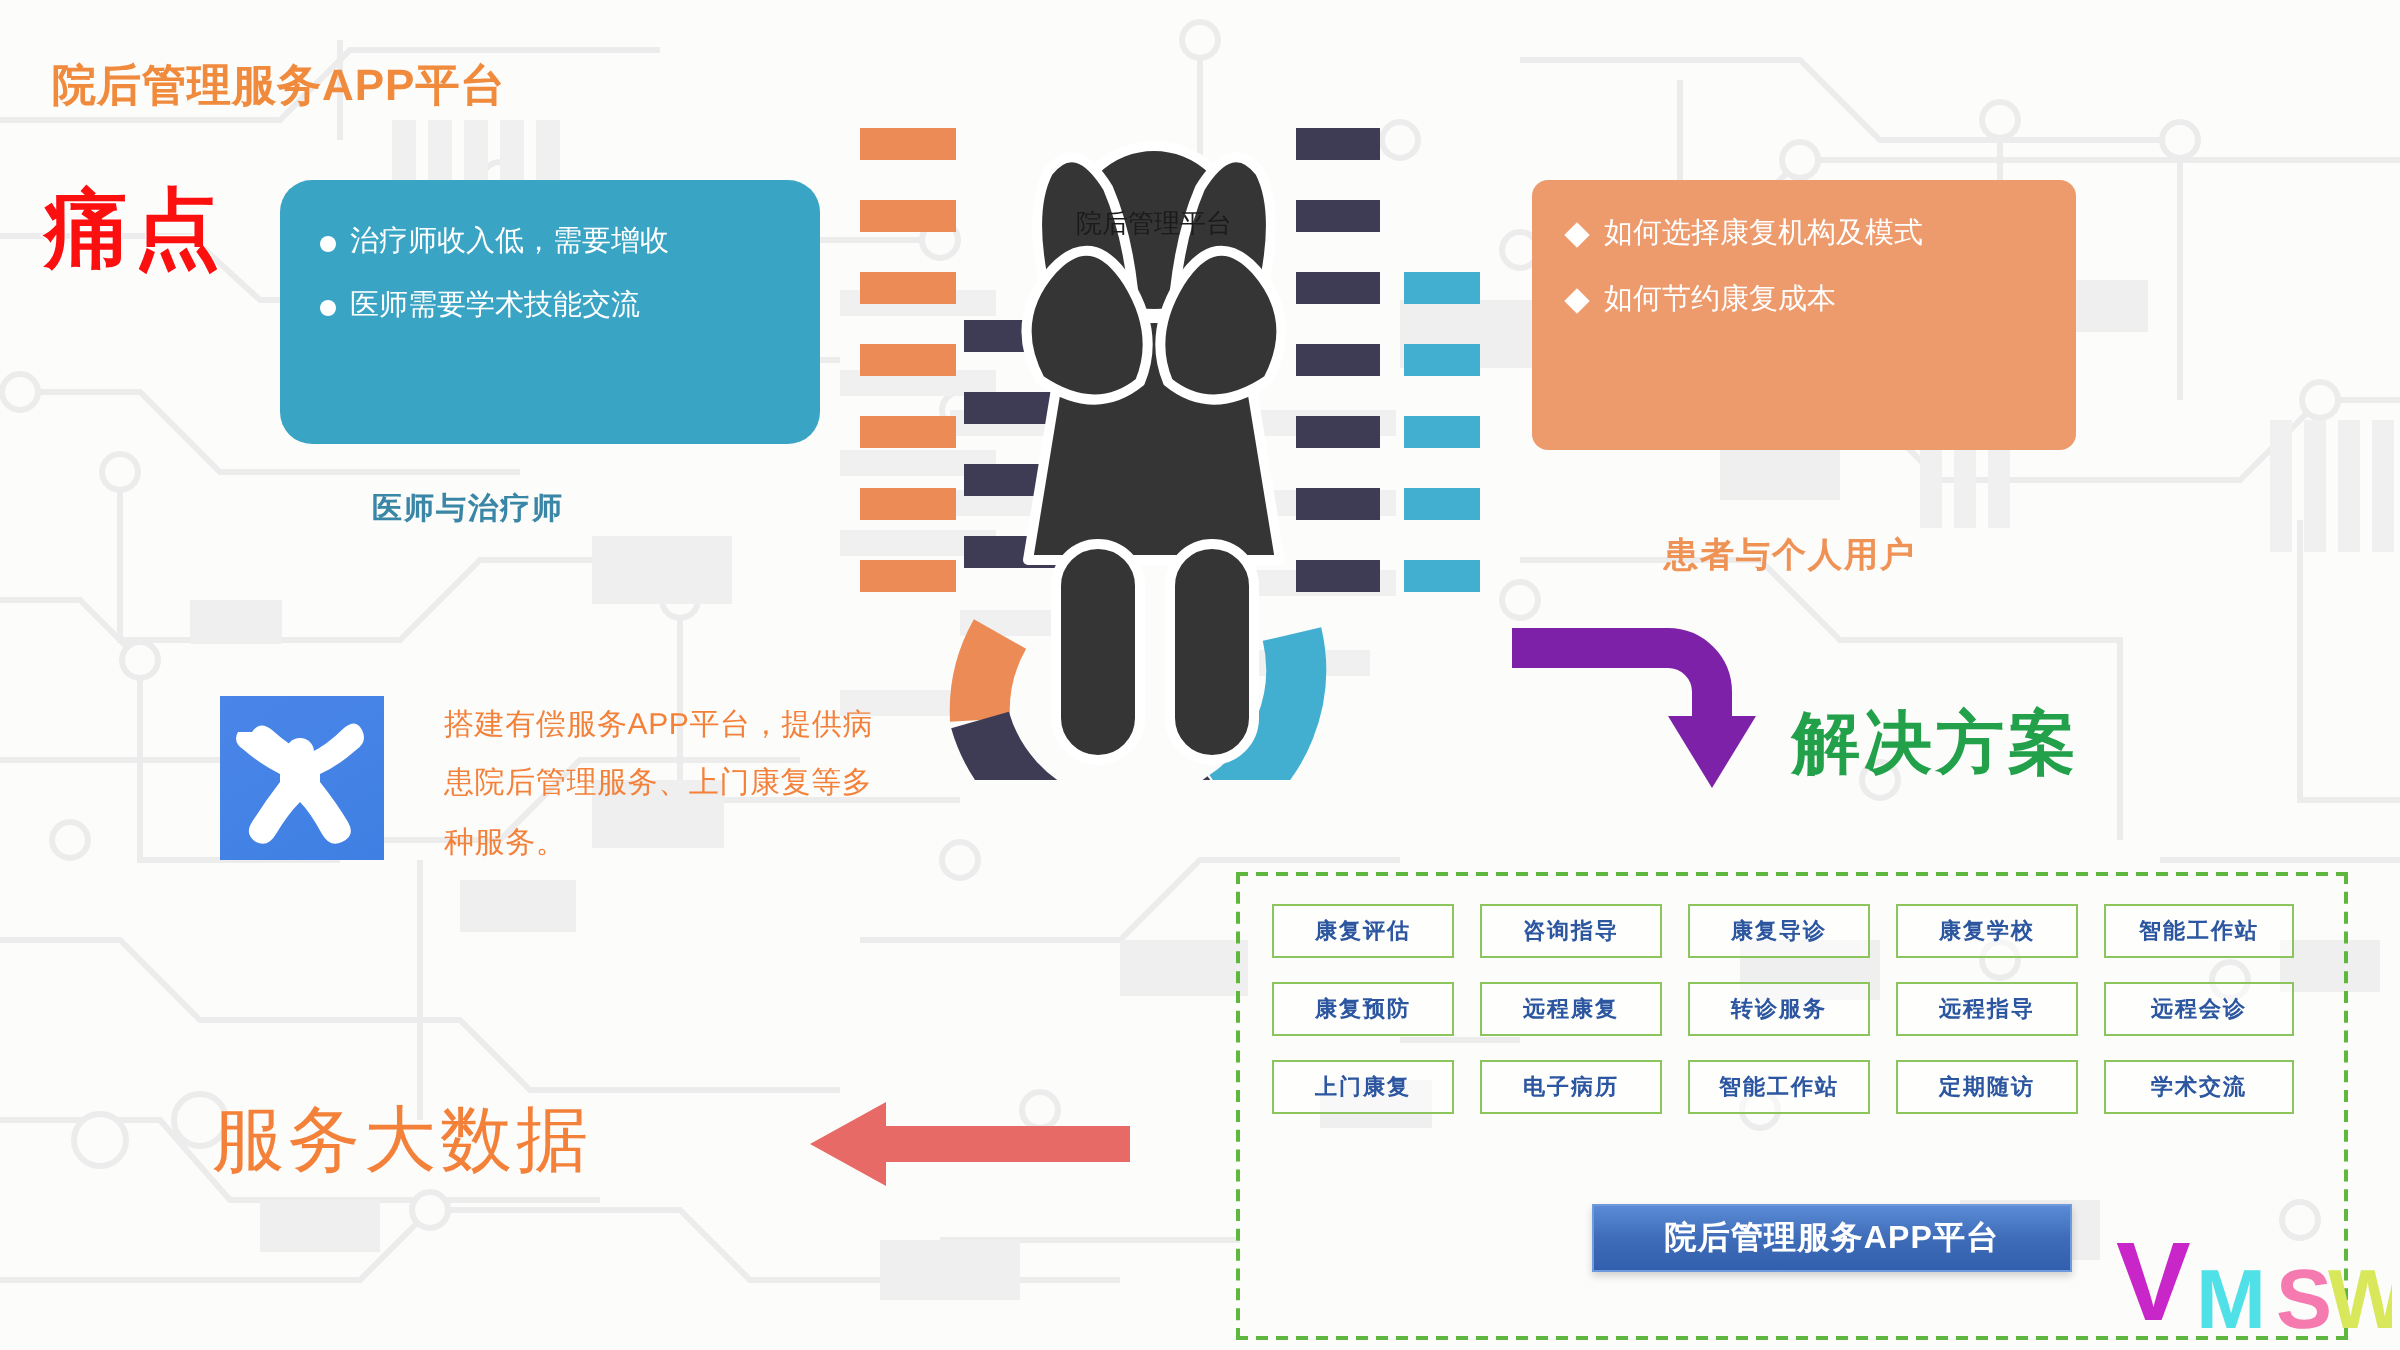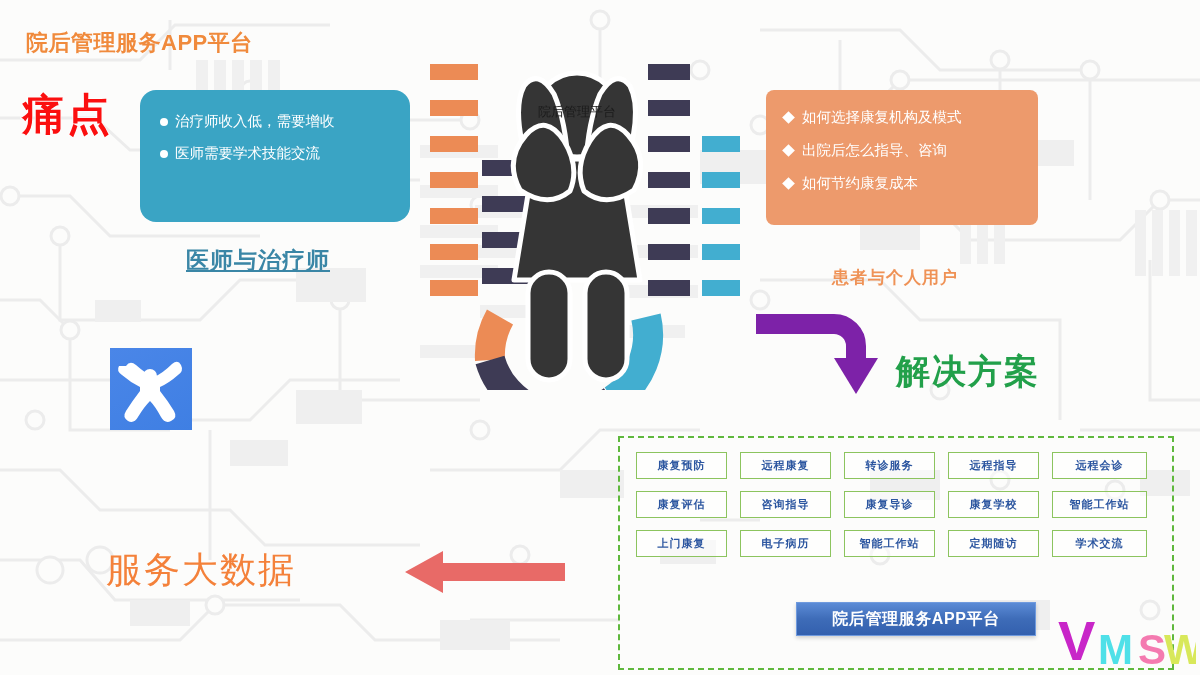--- a/index.html
+++ b/index.html
@@ -48,21 +48,21 @@
   }
   .bullet-dia {
     width:9px; height:9px; background:#ffffff; transform:rotate(45deg);
     margin:5px 9px 0 0; flex:0 0 auto;
   }
   .bullet-txt { font-size:14.5px; color:#ffffff; line-height:1.25; white-space:nowrap; }
   .card-orange .bullet-row { margin-bottom:15px; }
 
   .cap-blue {
     position:absolute; left:186px; top:245px; z-index:6;
-    font-size:23px; font-weight:bold; color:#3a86a6; letter-spacing:1px; white-space:nowrap;text-decoration:underline;
+    font-size:15px; font-weight:bold; color:#3a86a6; letter-spacing:1px; white-space:nowrap;
   }
   .cap-orange {
     position:absolute; left:832px; top:240px; z-index:6;
     font-size:17px; font-weight:bold; color:#ef9256; letter-spacing:1px; white-space:nowrap;margin-top:26px;
   }
 
   
   #centerart { position:absolute; left:420px; top:50px; width:320px; height:340px; z-index:4; }
 
   
@@ -231,24 +231,20 @@
   </div>
   <div class="cap-blue">医师与治疗师</div>
 
   <div class="card-orange">
     <div class="bullet-row">
       <span class="bullet-dia"></span>
       <span class="bullet-txt">如何选择康复机构及模式</span>
     </div>
     <div class="bullet-row">
       <span class="bullet-dia"></span>
-      <span class="bullet-txt">出院后怎么指导、咨询</span>
-    </div>
-    <div class="bullet-row">
-      <span class="bullet-dia"></span>
       <span class="bullet-txt">如何节约康复成本</span>
     </div>
   </div>
   <div class="cap-orange">患者与个人用户</div>
 
   <svg id="centerart" viewBox="0 0 320 340">
 
     <g fill="#f0f0f0">
       <rect x="0" y="95" width="78" height="13"></rect>
         <rect x="0" y="135" width="78" height="13"></rect>
@@ -342,49 +338,50 @@
   </svg>
 
   <div class="appicon">
     <svg viewBox="0 0 82 82">
       <g fill="#ffffff">
         <circle cx="40" cy="28" r="7"></circle>
         <path d="M16 18 q4 -6 10 -1 q10 9 18 12 q9 -4 18 -13 q6 -5 9 1 q3 6 -3 10 q-9 8 -18 12 l0 4 q8 10 14 20 q4 7 -3 10 q-6 3 -10 -4 q-6 -11 -11 -16 q-6 6 -12 16 q-4 7 -10 4 q-6 -4 -2 -10 q7 -11 14 -20 l0 -4 q-10 -5 -18 -12 q-6 -4 -3 -9 z"></path>
       </g>
     </svg>
   </div>
+  <div class="desc">搭建有偿服务APP平台，提供病患院后管理服务、上门康复等多种服务。</div>
 
   <svg id="purplearrow" viewBox="0 0 130 90">
     <path d="M0 18 H78 a22 22 0 0 1 22 22 V56" fill="none" stroke="#7d22a8" stroke-width="20"></path>
     <path d="M100 88 L78 52 H122 Z" fill="#7d22a8"></path>
   </svg>
   <div class="solution">解决方案</div>
 
   <div class="bigdata">服务大数据</div>
   <svg id="redarrow" viewBox="0 0 160 44">
     <path d="M0 22 L38 1 L38 13 L160 13 L160 31 L38 31 L38 43 Z" fill="#e86a67"></path>
   </svg>
 
   <div class="panel">
     <div class="grid">
+      <div class="grow">
+        <div class="gbtn">康复评估</div>
+        <div class="gbtn">咨询指导</div>
+        <div class="gbtn">康复导诊</div>
+        <div class="gbtn">康复学校</div>
+        <div class="gbtn wide">智能工作站</div>
+      </div>
       <div class="grow">
         <div class="gbtn">康复预防</div>
         <div class="gbtn">远程康复</div>
         <div class="gbtn">转诊服务</div>
         <div class="gbtn">远程指导</div>
         <div class="gbtn wide">远程会诊</div>
       </div>
       <div class="grow">
-        <div class="gbtn">康复评估</div>
-        <div class="gbtn">咨询指导</div>
-        <div class="gbtn">康复导诊</div>
-        <div class="gbtn">康复学校</div>
-        <div class="gbtn wide">智能工作站</div>
-      </div>
-      <div class="grow">
         <div class="gbtn">上门康复</div>
         <div class="gbtn">电子病历</div>
         <div class="gbtn">智能工作站</div>
         <div class="gbtn">定期随访</div>
         <div class="gbtn wide">学术交流</div>
       </div>
     </div>
     <div class="banner">院后管理服务APP平台</div>
   </div>
 

